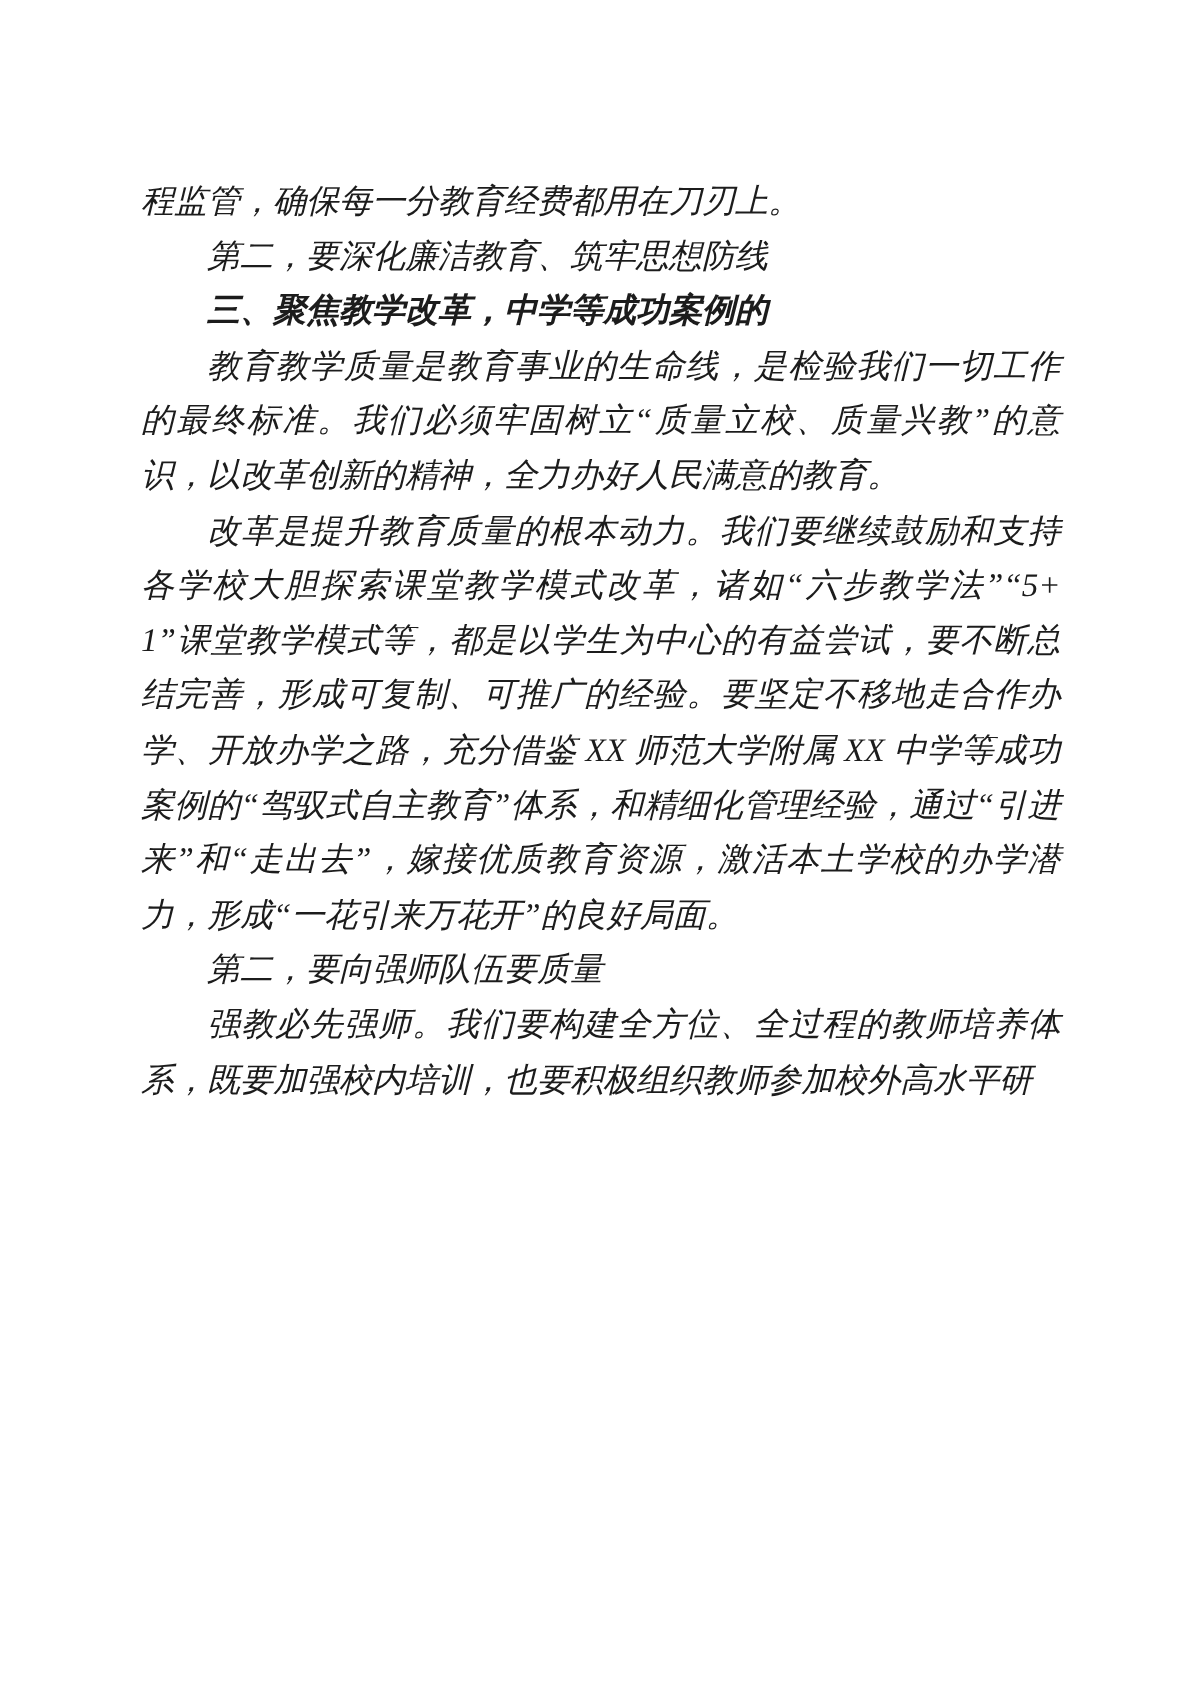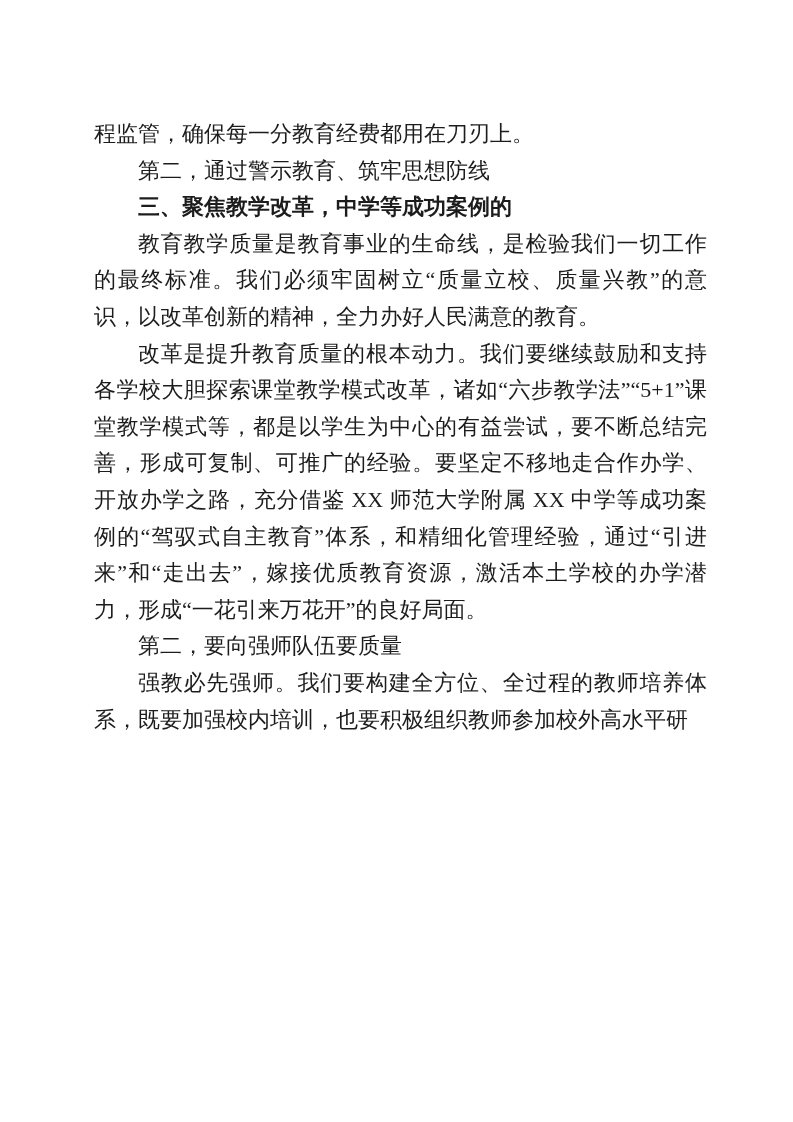--- a/index.html
+++ b/index.html
@@ -8,20 +8,21 @@
     background: #ffffff;
   }
   .page {
     position: relative;
     width: 793px;
     height: 956px;
     background: #ffffff;
     overflow: hidden;
     font-family: "Liberation Serif", "DejaVu Serif", serif;
     color: #1c1c1c;
+    font-style: italic;
   }
   .doc-body {
     position: absolute;
     left: 94px;
     top: 116px;
     width: 613px;
   }
   .doc-body p {
     margin: 0;
     padding: 0;
@@ -55,21 +56,21 @@
     color: #2a2a2a;
   }
 </style>
 </head>
 <body>
 
 <div class="page">
 
   <div class="doc-body">
       <p class="plain">程监管，确保每一分教育经费都用在刀刃上。</p>
-      <p class="indent">第二，通过警示教育、筑牢思想防线</p>
+      <p class="indent">第二，要深化廉洁教育、筑牢思想防线</p>
       <p class="heading">三、聚焦教学改革，中学等成功案例的</p>
       <p class="indent">教育教学质量是教育事业的生命线，是检验我们一切工作的最终标准。我们必须牢固树立“质量立校、质量兴教”的意识，以改革创新的精神，全力办好人民满意的教育。</p>
       <p class="indent">改革是提升教育质量的根本动力。我们要继续鼓励和支持各学校大胆探索课堂教学模式改革，诸如“六步教学法”“5+1”课堂教学模式等，都是以学生为中心的有益尝试，要不断总结完善，形成可复制、可推广的经验。要坚定不移地走合作办学、开放办学之路，充分借鉴 XX 师范大学附属 XX 中学等成功案例的“驾驭式自主教育”体系，和精细化管理经验，通过“引进来”和“走出去”，嫁接优质教育资源，激活本土学校的办学潜力，形成“一花引来万花开”的良好局面。</p>
       <p class="indent">第二，要向强师队伍要质量</p>
       <p class="indent">强教必先强师。我们要构建全方位、全过程的教师培养体系，既要加强校内培训，也要积极组织教师参加校外高水平研</p>
     </div>
 
   <div class="footer">
     <span class="dash">—</span><span class="pagenum">4</span><span class="dash">—</span>
   </div>

